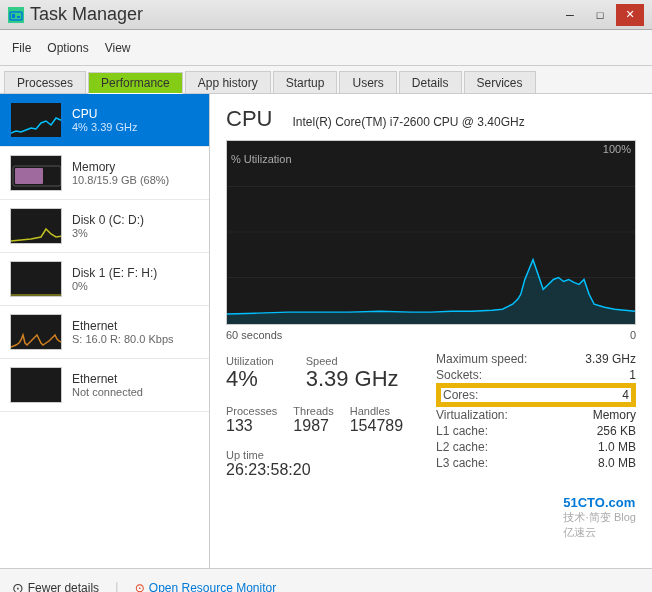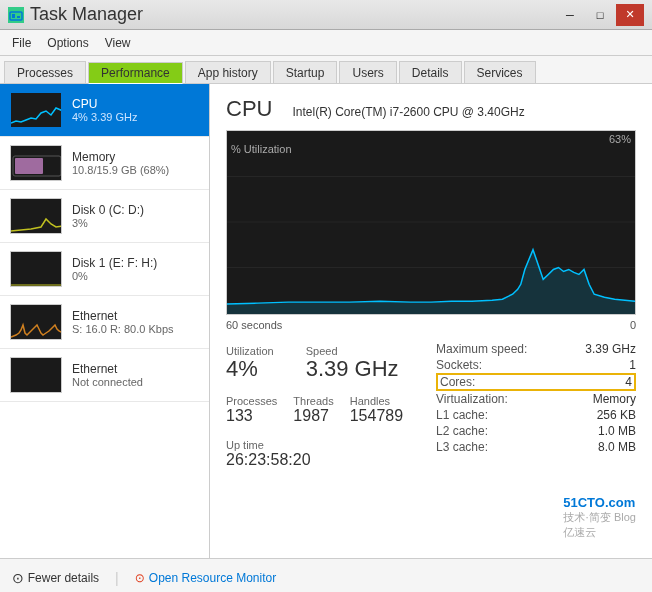--- a/index.html
+++ b/index.html
@@ -55,21 +55,21 @@
       align-items: center;
       justify-content: center;
       background: transparent;
     }
     .titlebar-btn.close { background: #c0392b; color: white; }
 
     
     .menubar {
       background: #f5f5f5;
       border-bottom: 1px solid #ccc;
-      height: 26px;
+      height: 36px;
       display: flex;
       align-items: center;
       padding: 0 4px;
     }
     .menu-item {
       padding: 2px 8px;
       cursor: pointer;
       font-size: 12px;
       color: #333;
     }
@@ -400,21 +400,21 @@
 
   <div class="panel">
 
     <div class="panel-header">
       <span class="panel-title">CPU</span>
       <span class="panel-subtitle">Intel(R) Core(TM) i7-2600 CPU @ 3.40GHz</span>
     </div>
 
     <div class="chart-container">
       <span class="chart-label-top">% Utilization</span>
-      <span class="chart-label-top-right">63%</span>
+      <span class="chart-label-top-right">100%</span>
       <svg width="100%" height="100%" viewBox="0 0 400 185" preserveAspectRatio="none" style="position:absolute;top:0;left:0;">
 
         <line x1="0" y1="46" x2="400" y2="46" stroke="#333" stroke-width="0.5"></line>
         <line x1="0" y1="92" x2="400" y2="92" stroke="#333" stroke-width="0.5"></line>
         <line x1="0" y1="138" x2="400" y2="138" stroke="#333" stroke-width="0.5"></line>
 
         <polyline points="0,175 30,174 60,173 90,173 120,173 150,172 180,173 200,173 220,172 240,172 260,171 270,170 280,165 285,160 288,155 292,140 296,130 300,120 305,135 310,150 315,145 320,140 325,138 330,142 335,140 340,143 345,145 350,140 355,155 360,165 370,168 380,170 400,172" fill="none" stroke="#00c0ff" stroke-width="1.5"></polyline>
         <polygon points="0,175 30,174 60,173 90,173 120,173 150,172 180,173 200,173 220,172 240,172 260,171 270,170 280,165 285,160 288,155 292,140 296,130 300,120 305,135 310,150 315,145 320,140 325,138 330,142 335,140 340,143 345,145 350,140 355,155 360,165 370,168 380,170 400,172 400,185 0,185" fill="#00c0ff" opacity="0.15"></polygon>
       </svg>
     </div>
@@ -462,21 +462,21 @@
 
       <div class="lower-right info-panel">
         <div class="info-row">
           <span class="info-key">Maximum speed:</span>
           <span class="info-val">3.39 GHz</span>
         </div>
         <div class="info-row">
           <span class="info-key">Sockets:</span>
           <span class="info-val">1</span>
         </div>
-        <div class="info-row highlight" style="border:2px solid #eab308; padding:0 2px;">
+        <div class="info-row highlight" style="border:5px solid #eab308; padding:0 2px;">
           <span class="info-key">Cores:</span>
           <span class="info-val">4</span>
         </div>
         <div class="info-row">
           <span class="info-key">Virtualization:</span>
           <span class="info-val">Memory</span>
         </div>
         <div class="info-row">
           <span class="info-key">L1 cache:</span>
           <span class="info-val">256 KB</span>

